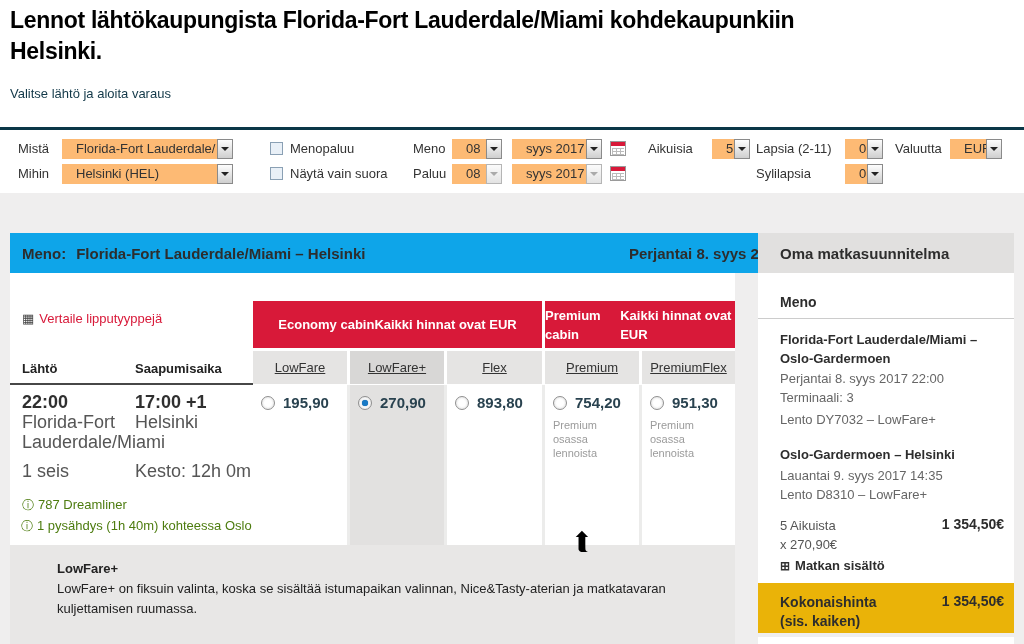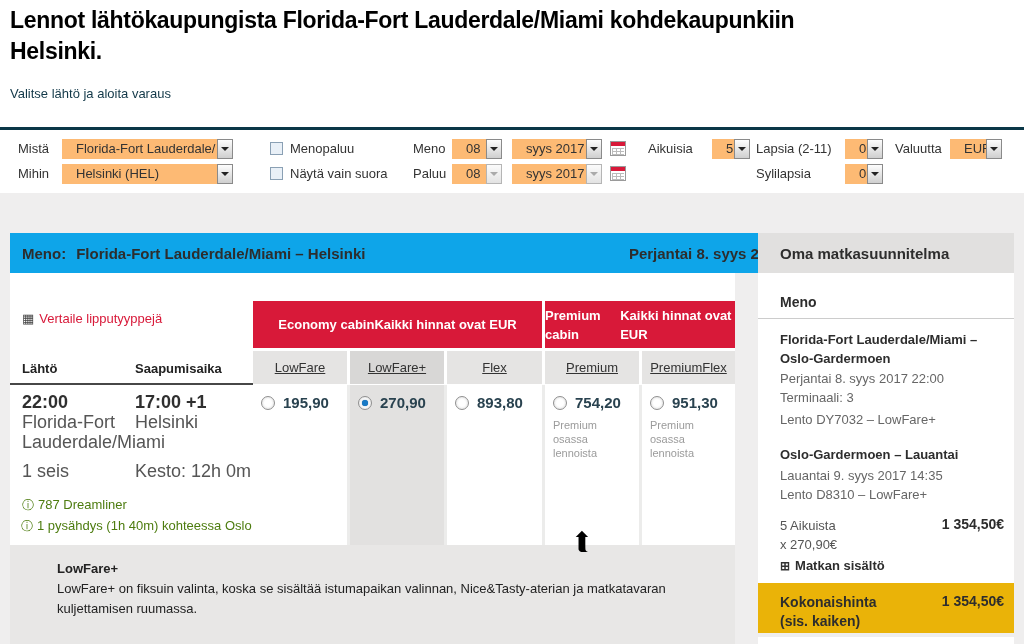--- a/index.html
+++ b/index.html
@@ -351,21 +351,21 @@
   </div>
   <div class="sb-body">
     <div class="sb-item sb-sec" style="top:20px;">Meno</div>
     <div class="sb-rule"></div>
 
     <div class="sb-item sb-route" style="top:57px;">Florida-Fort Lauderdale/Miami – Oslo-Gardermoen</div>
     <div class="sb-item" style="top:96px;">Perjantai 8. syys 2017 22:00</div>
     <div class="sb-item" style="top:115px;">Terminaali: 3</div>
     <div class="sb-item" style="top:137px;">Lento DY7032 – LowFare+</div>
 
-    <div class="sb-item sb-route" style="top:172px;">Oslo-Gardermoen – Lauantai</div>
+    <div class="sb-item sb-route" style="top:172px;">Oslo-Gardermoen – Helsinki</div>
     <div class="sb-item" style="top:193px;">Lauantai 9. syys 2017 14:35</div>
     <div class="sb-item" style="top:212px;">Lento D8310 – LowFare+</div>
 
     <div class="sb-item" style="top:243px;color:#555;">5 Aikuista</div>
     <div class="sb-price" style="top:243px;">1 354,50€</div>
     <div class="sb-item" style="top:262px;color:#555;">x 270,90€</div>
     <div class="sb-item sb-link" style="top:283px;">
       <span class="plus-ic">⊞</span><span>Matkan sisältö</span>
     </div>
   </div>

